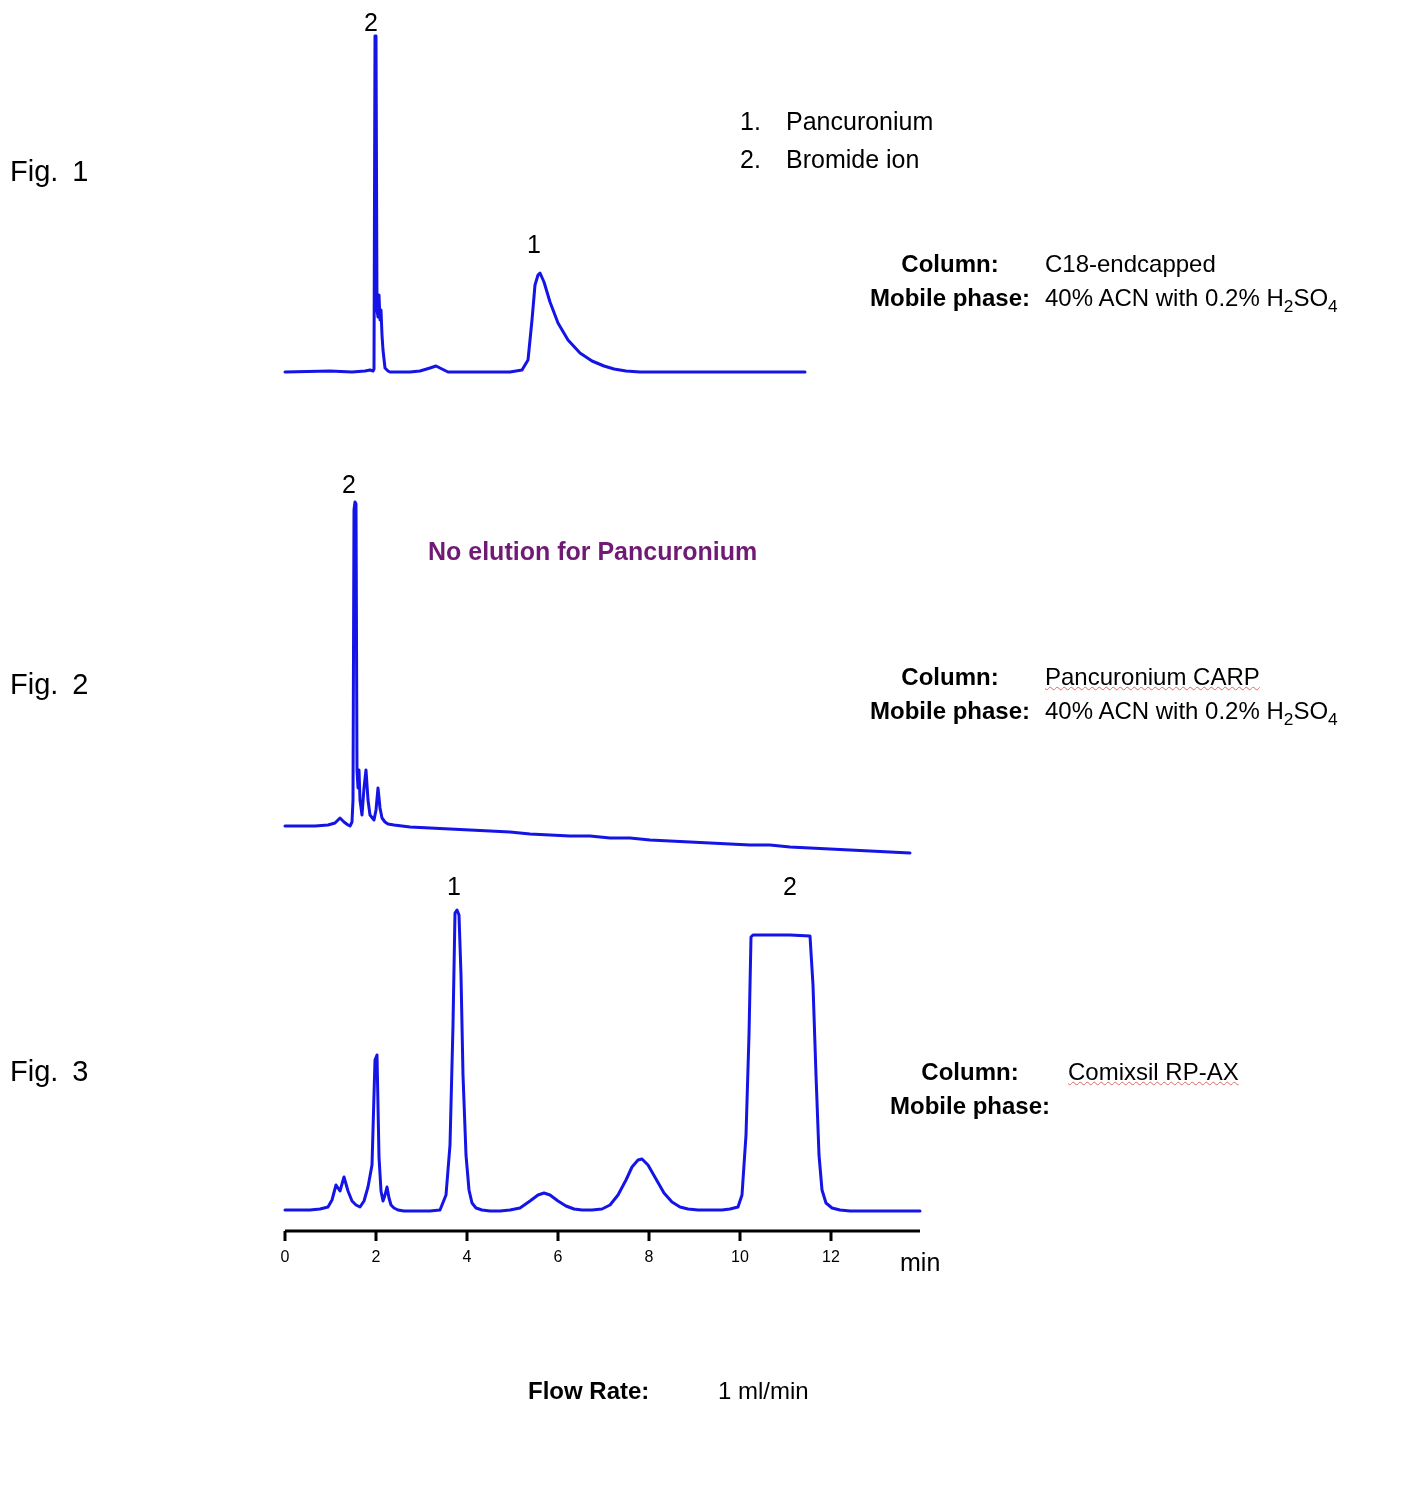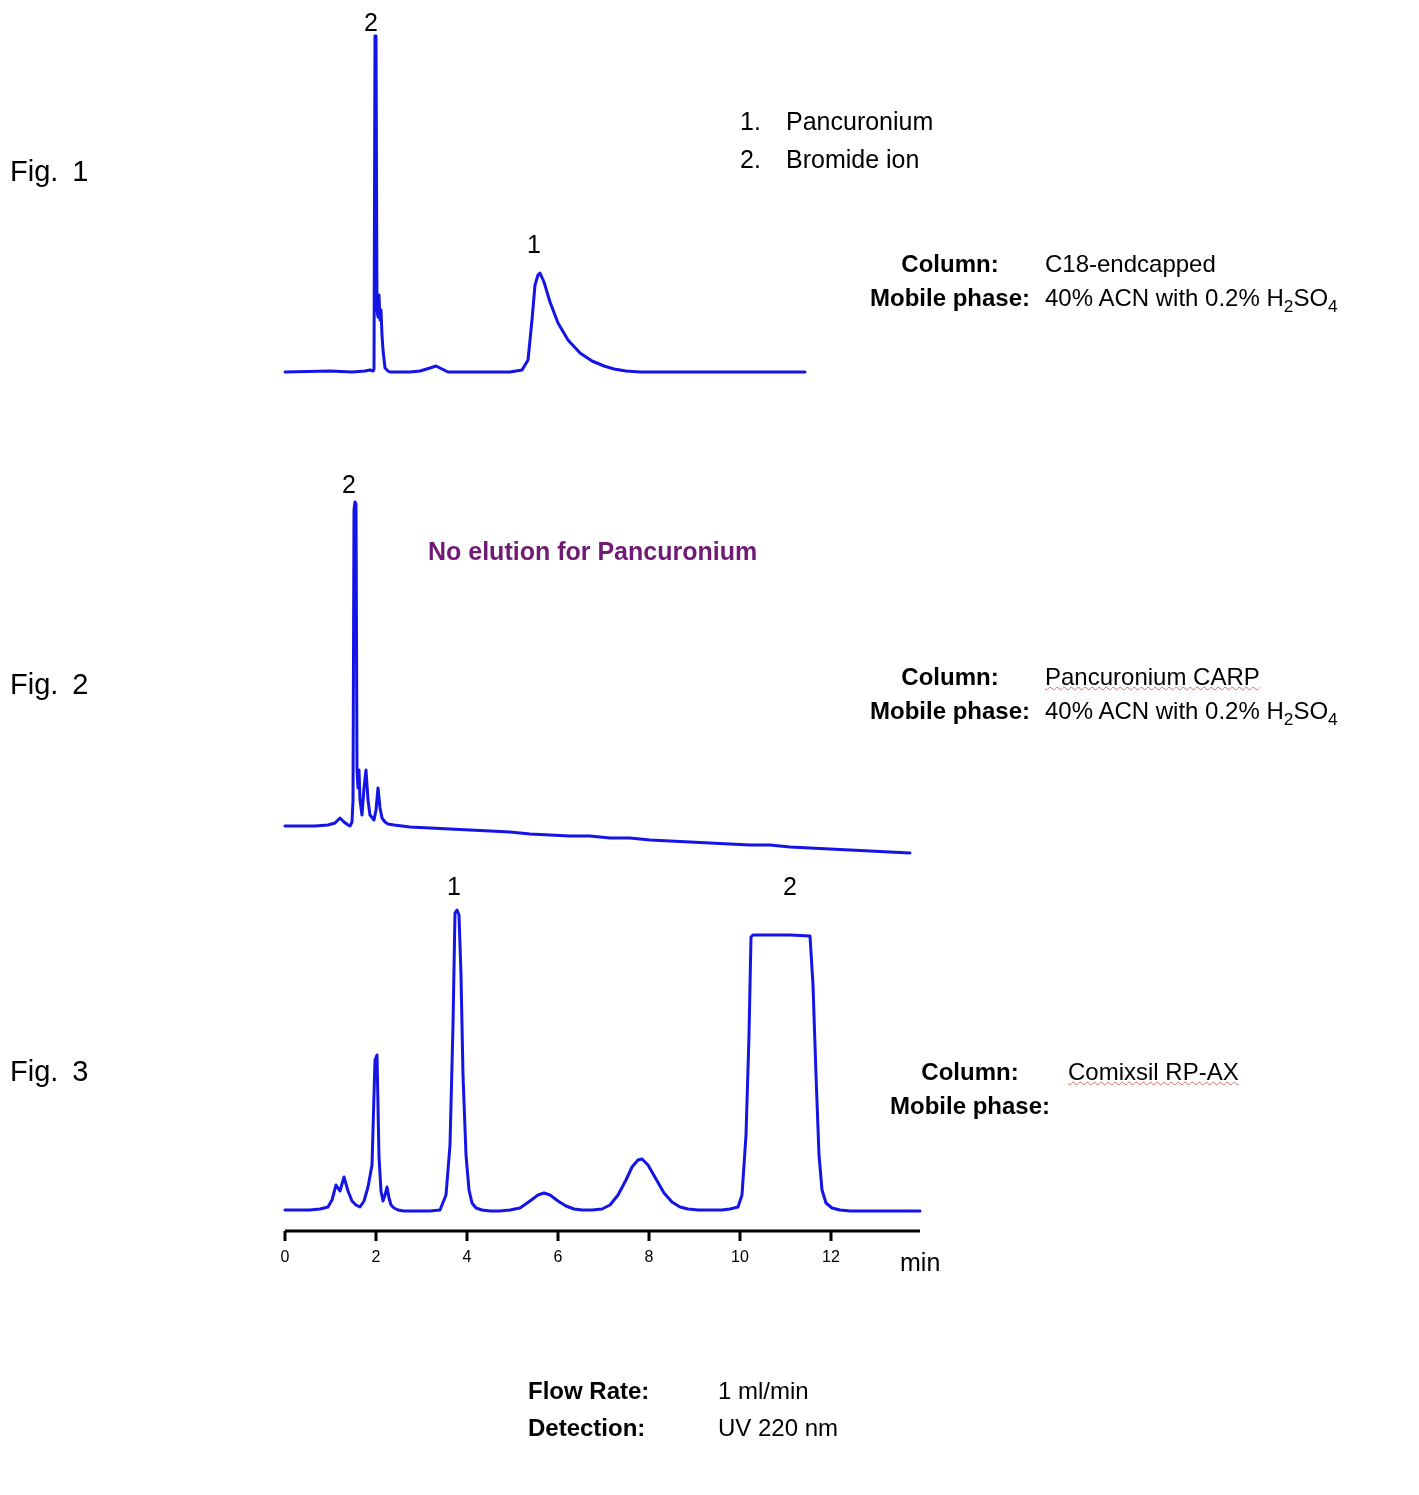--- a/index.html
+++ b/index.html
@@ -182,17 +182,13 @@
   <div class="info-row">
     <span class="info-key" style="width:196px;">Mobile phase:</span>
   </div>
 </div>
 
 <div class="footer-block" style="left:528px; top:1372px;">
   <div class="info-row">
     <span class="footer-key">Flow Rate:</span>
     <span class="info-val">1 ml/min</span>
   </div>
-  <div class="info-row">
-    <span class="footer-key">Detection:</span>
-    <span class="info-val">UV 220 nm</span>
-  </div>
 </div>
 
 </body></html>

